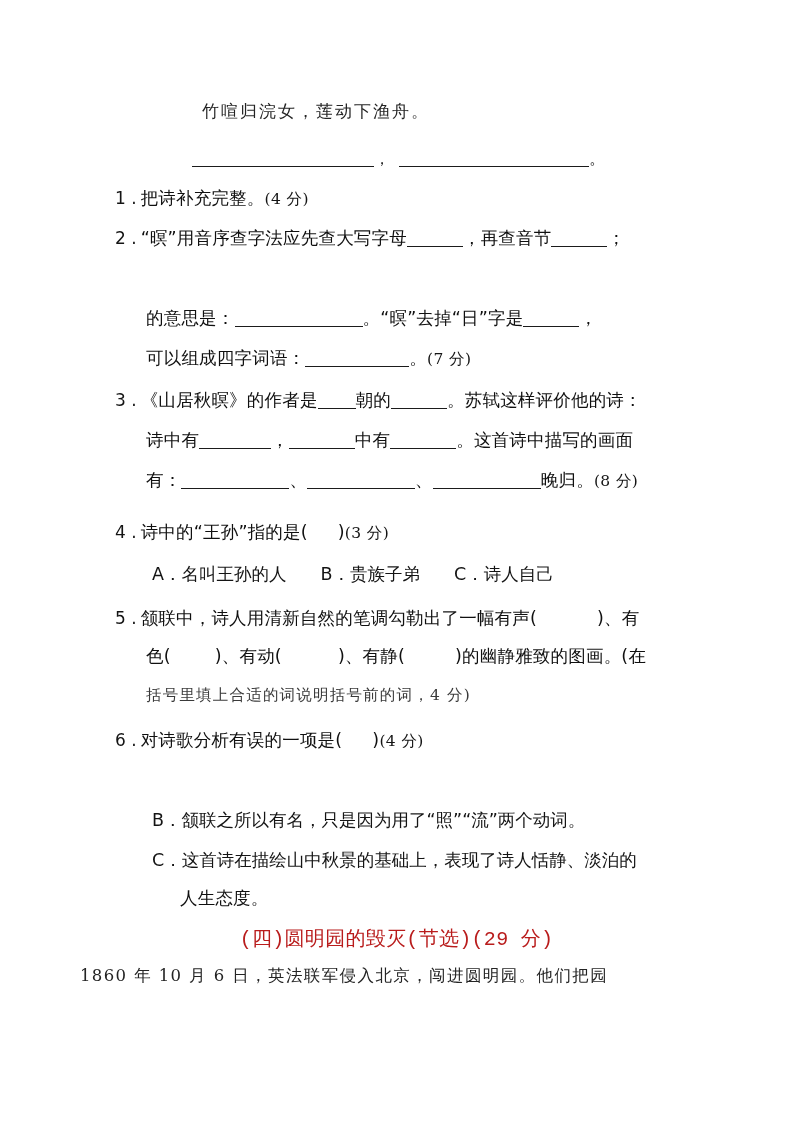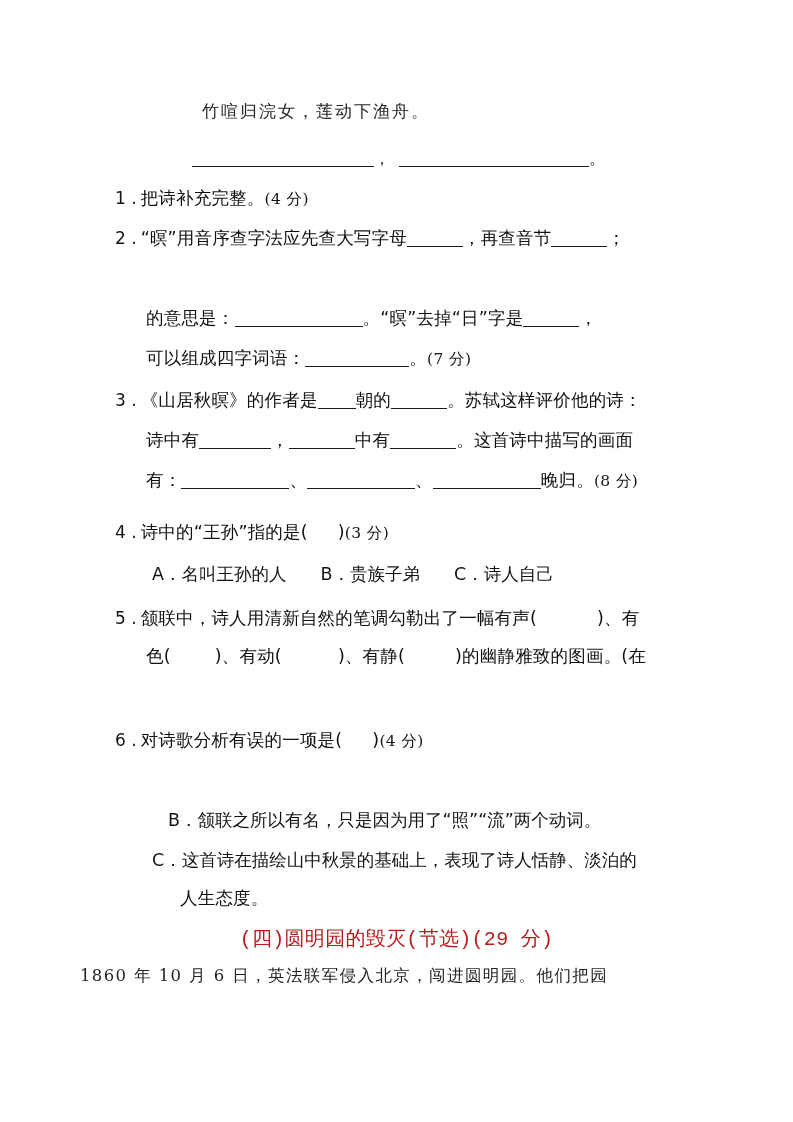--- a/index.html
+++ b/index.html
@@ -147,27 +147,28 @@
   </div>
 
   <div class="line" style="left:115px; top:610px;">
     <span class="qnum">5 .</span><span class="gap" style="width:4px;"></span><span class="hei">颔联中，诗人用清新自然的笔调勾勒出了一幅有声(</span><span class="gap" style="width:60px;"></span><span class="hei">)、有</span>
   </div>
 
   <div class="line" style="left:146px; top:648px;">
     <span class="hei">色(</span><span class="gap" style="width:44px;"></span><span class="hei">)、有动(</span><span class="gap" style="width:56px;"></span><span class="hei">)、有静(</span><span class="gap" style="width:50px;"></span><span class="hei">)的幽静雅致的图画。(在</span>
   </div>
 
+  <div class="line note" style="left:146px; top:688px;">括号里填上合适的词说明括号前的词，4 分)</div>
 
   <div class="line" style="left:115px; top:732px;">
     <span class="qnum">6 .</span><span class="gap" style="width:4px;"></span><span class="hei">对诗歌分析有误的一项是(</span><span class="gap" style="width:30px;"></span><span class="hei">)</span><span class="smallnum">(4 分)</span>
   </div>
 
 
-  <div class="line opt" style="left:152px; top:812px;margin-left:16px;">B．颔联之所以有名，只是因为用了“照”“流”两个动词。</div>
+  <div class="line opt" style="left:152px; top:812px;">B．颔联之所以有名，只是因为用了“照”“流”两个动词。</div>
 
   <div class="line opt" style="left:152px; top:852px;">C．这首诗在描绘山中秋景的基础上，表现了诗人恬静、淡泊的</div>
 
   <div class="line hei" style="left:180px; top:890px;">人生态度。</div>
 
   <div class="heading-center" style="top:930px;">
     <span class="sec-head">(四)圆明园的毁灭</span><span class="sec-head sub">(节选)</span><span class="sec-head sub">(29 分)</span>
   </div>
 
   <div class="line kai" style="left:0; top:968px; width:688px; text-align:center; letter-spacing:1.4px;">1860 年 10 月 6 日，英法联军侵入北京，闯进圆明园。他们把园</div>

